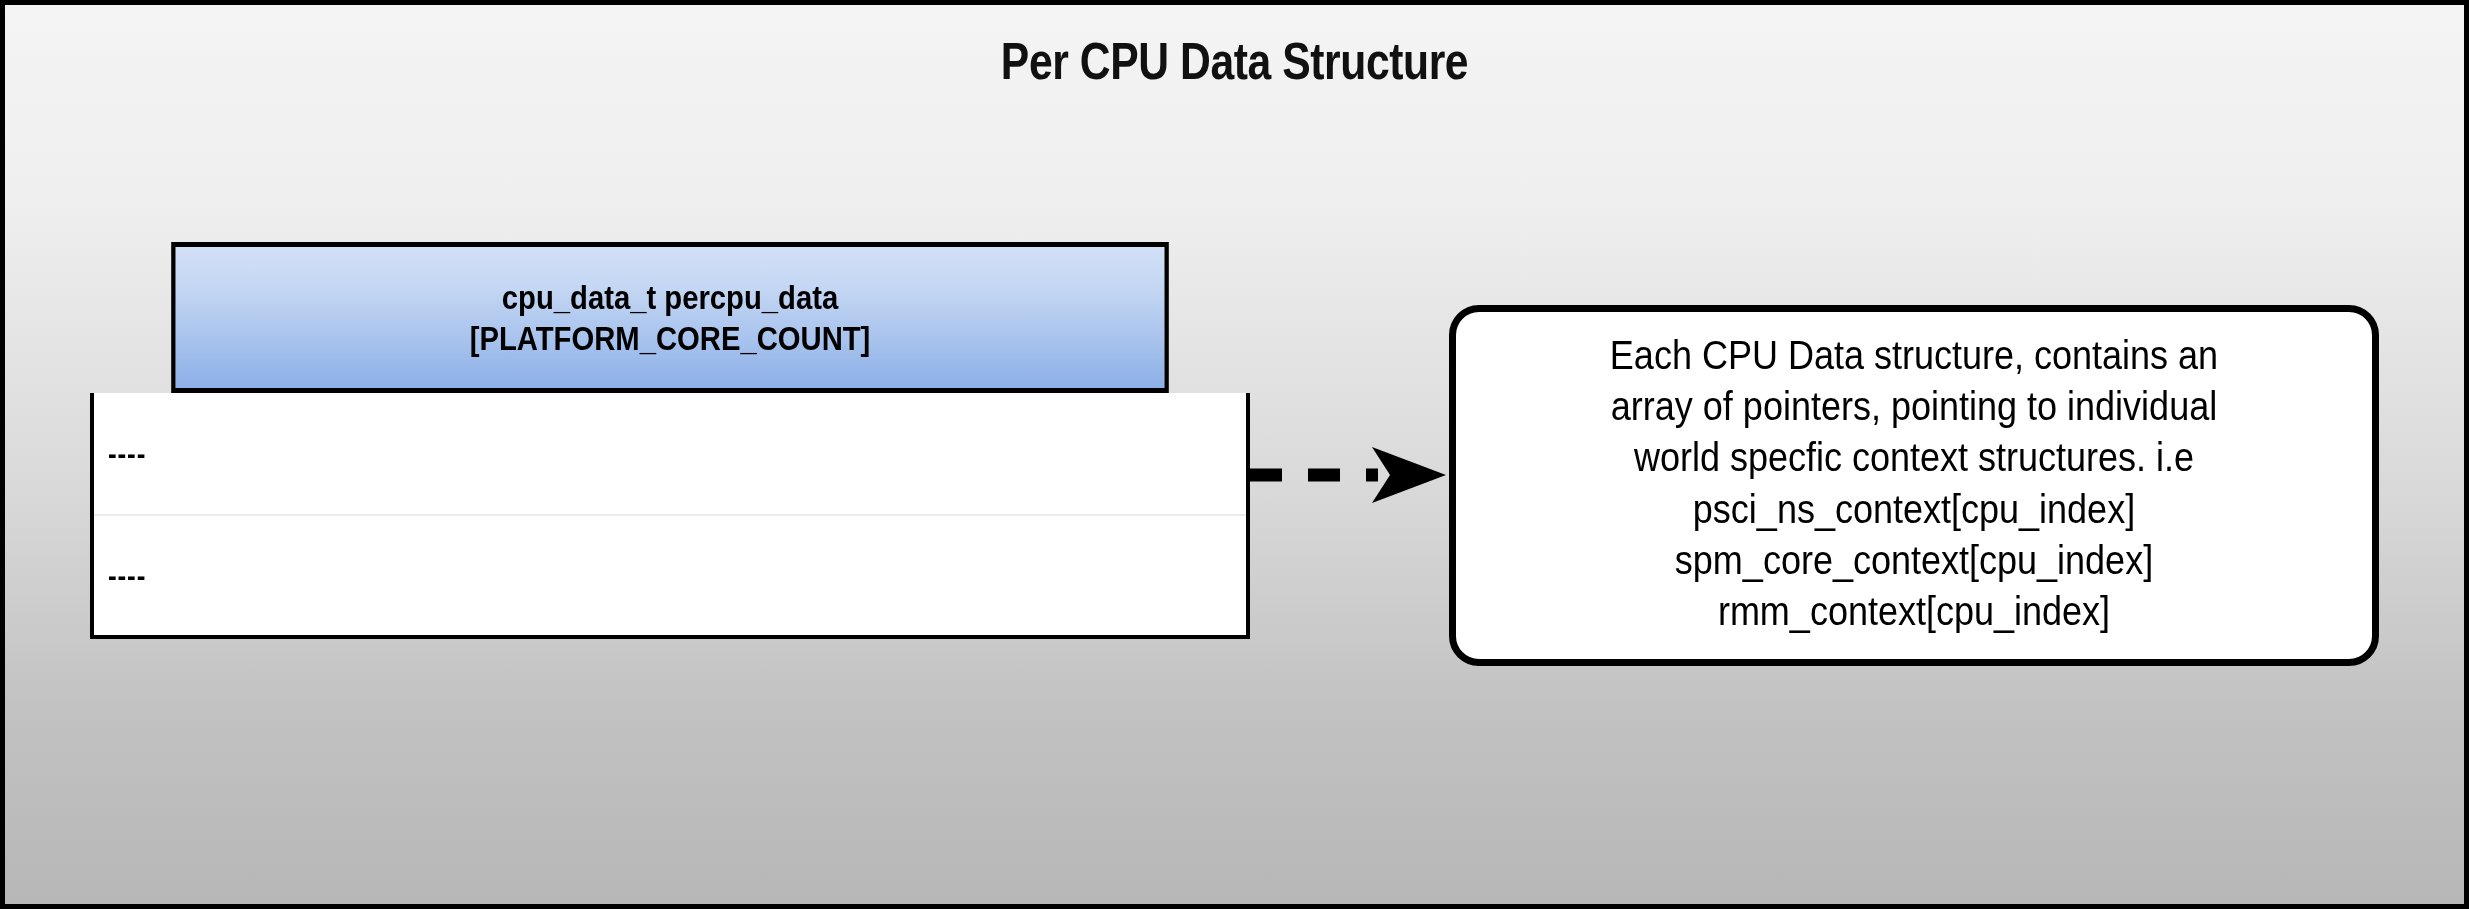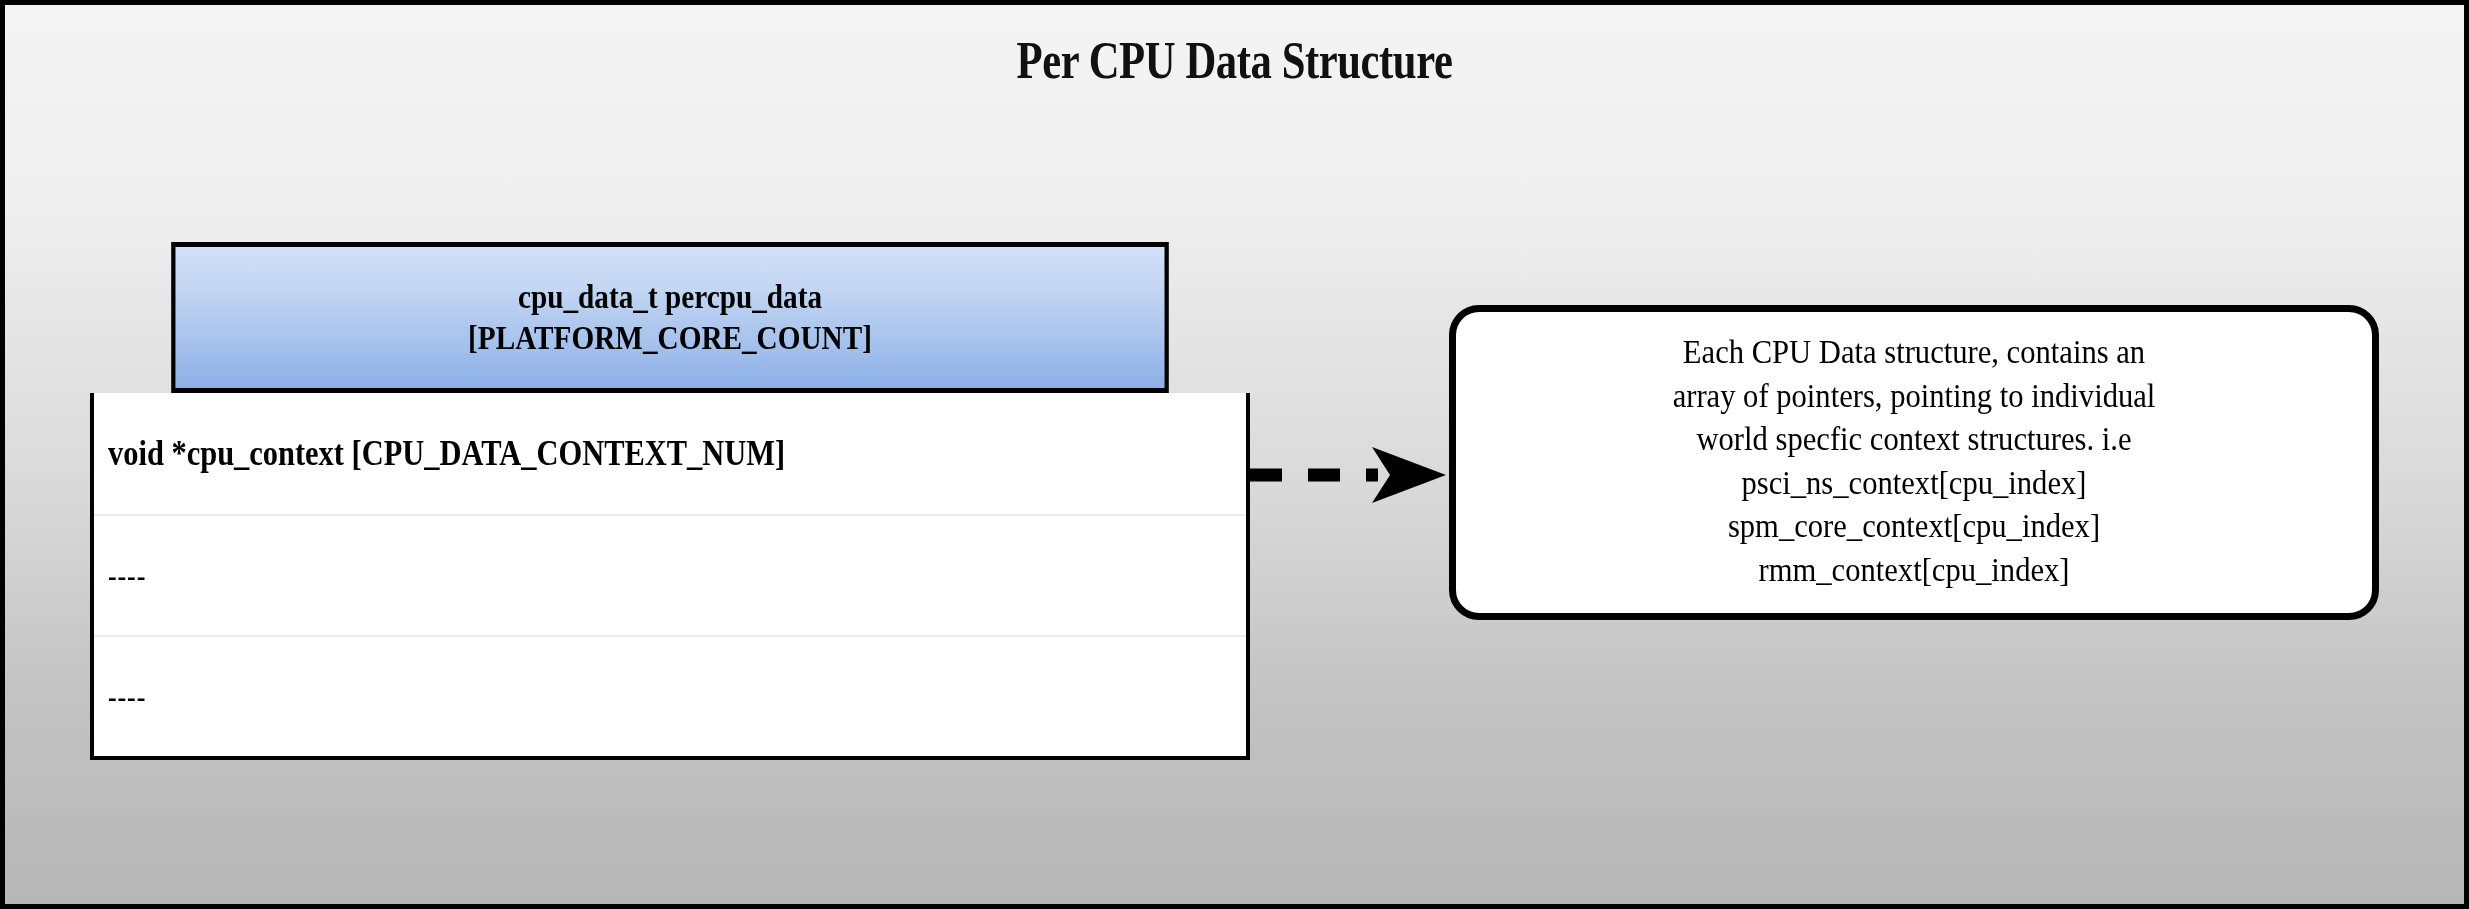--- a/index.html
+++ b/index.html
@@ -9,21 +9,21 @@
   }
 
   #canvas {
     position: relative;
     width: 2469px;
     height: 909px;
     box-sizing: border-box;
     border: 5px solid #000000;
     background: linear-gradient(to bottom, #f4f4f4 0%, #efefef 22%, #d8d8d8 55%, #c2c2c2 78%, #b7b7b7 100%);
     overflow: hidden;
-    font-family: Liberation Serif, serif;
+    font-family: Liberation Sans, sans-serif;
   }
 
   
   #diagram-title {
     position: absolute;
     top: 26px;
     left: 0;
     width: 2459px;
     text-align: center;
     font-size: 52px;
@@ -111,21 +111,21 @@
     position: absolute;
     left: 1444px;
     top: 300px;
     width: 930px;
     box-sizing: border-box;
     border: 7px solid #000000;
     border-radius: 30px;
     background: #ffffff;
     padding: 18px 26px 22px 26px;
     text-align: center;
-    font-size: 34px;
+    font-size: 40px;
     line-height: 1.28;
     color: #000000;
   }
   #callout-note .note-line {
     display: block;
     transform: scaleX(0.9);
     transform-origin: center center;
     white-space: nowrap;
   }
 </style>
@@ -137,23 +137,20 @@
   <div id="diagram-title">Per CPU Data Structure</div>
 
   <div id="struct-table">
 
     <div id="struct-header">
       <span class="hdr-line">cpu_data_t percpu_data</span>
       <span class="hdr-line">[PLATFORM_CORE_COUNT]</span>
     </div>
 
     <div id="struct-body">
-      <div class="struct-row">
-        <span class="cell-text">void *cpu_context [CPU_DATA_CONTEXT_NUM]</span>
-      </div>
       <div class="struct-row dashes">
         <span class="cell-text">----</span>
       </div>
       <div class="struct-row dashes">
         <span class="cell-text">----</span>
       </div>
     </div>
 
   </div>
 

